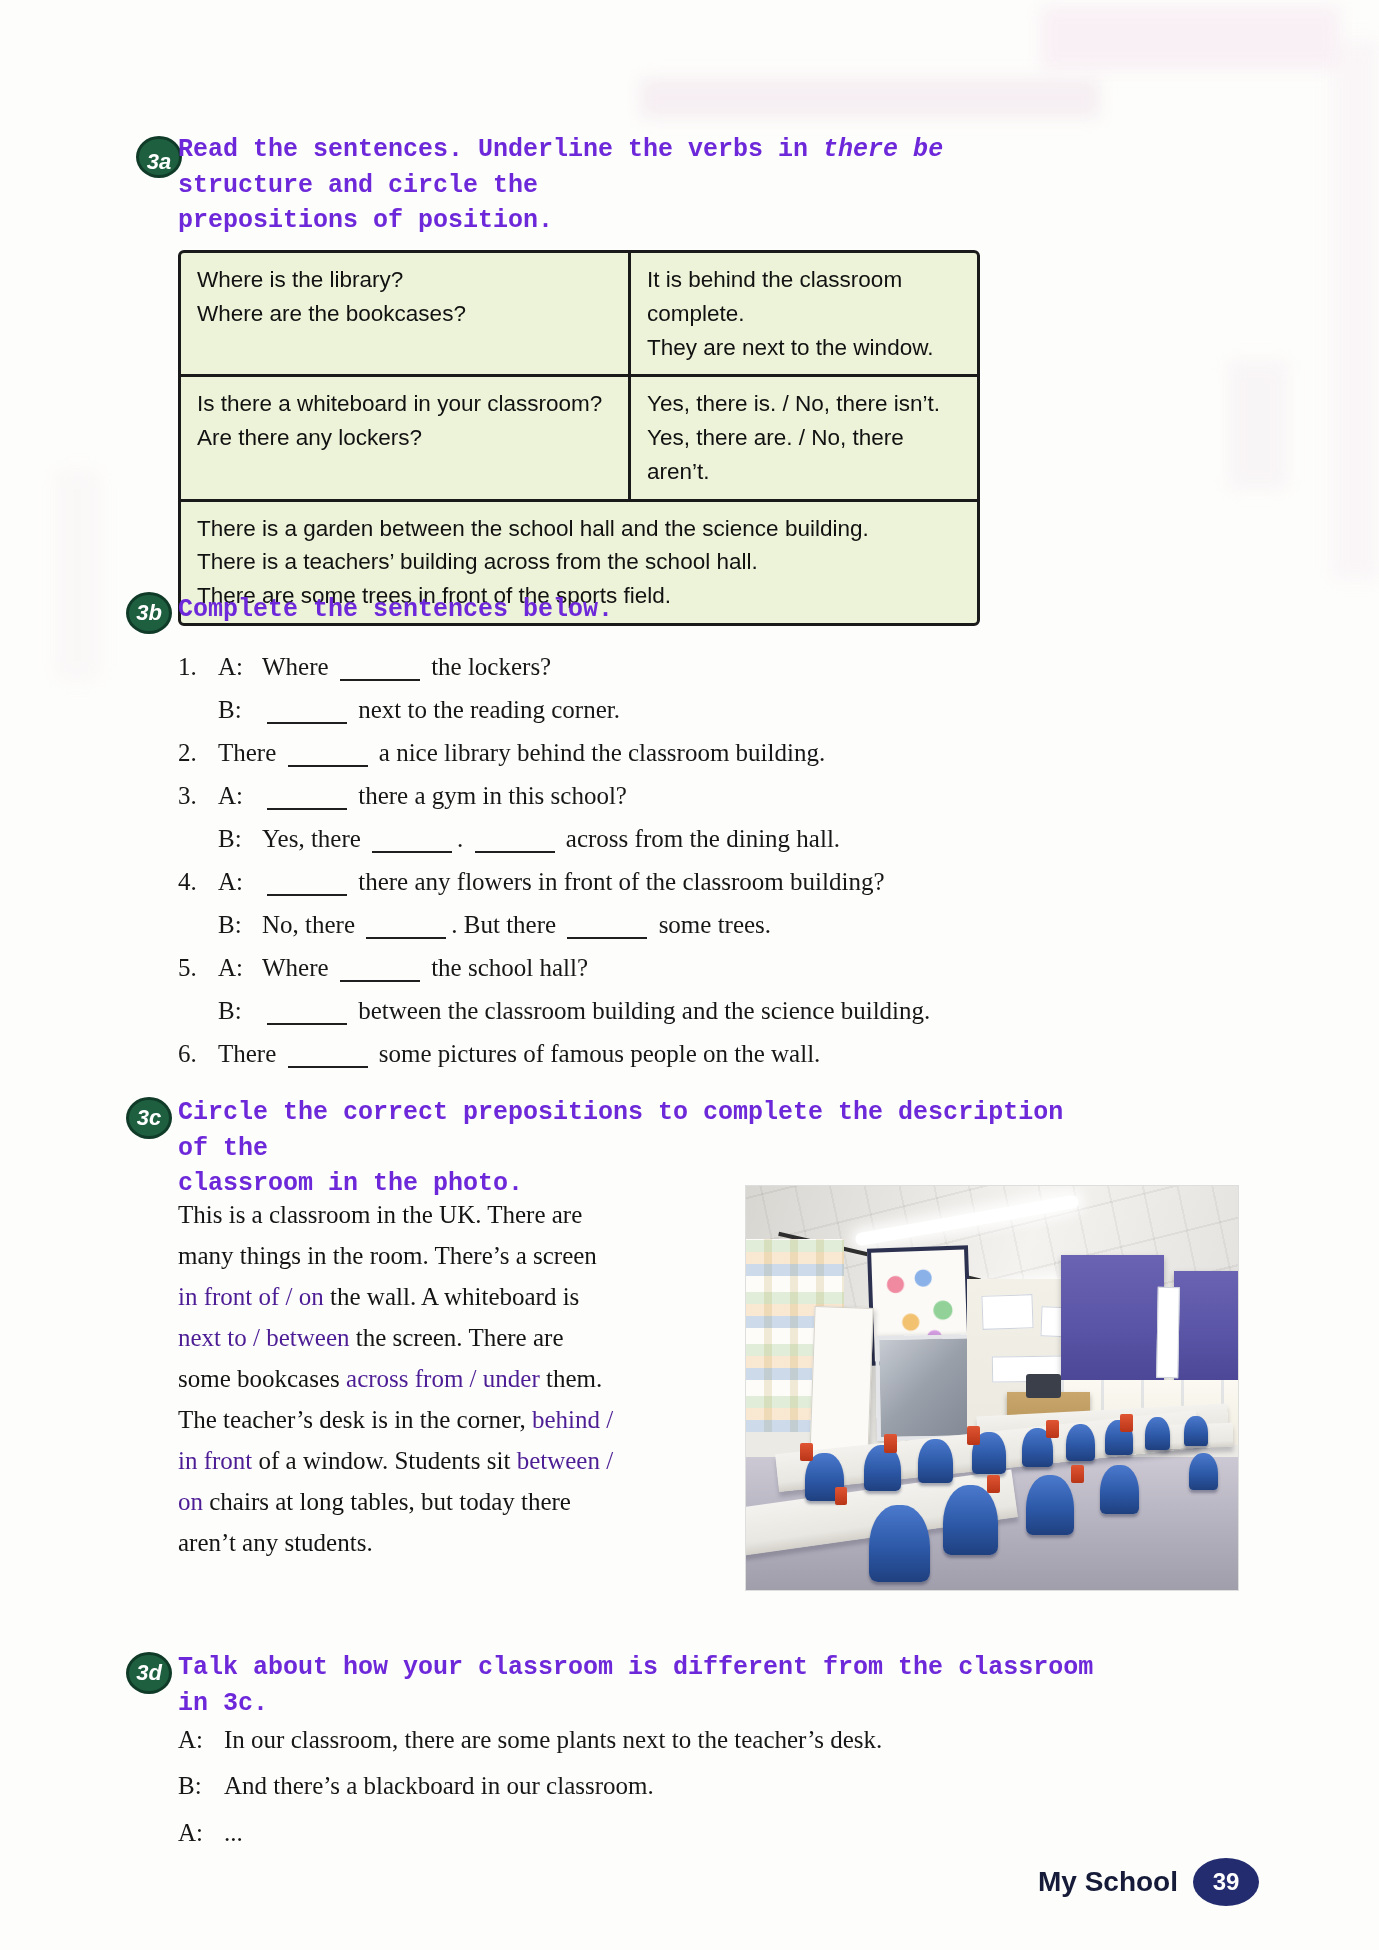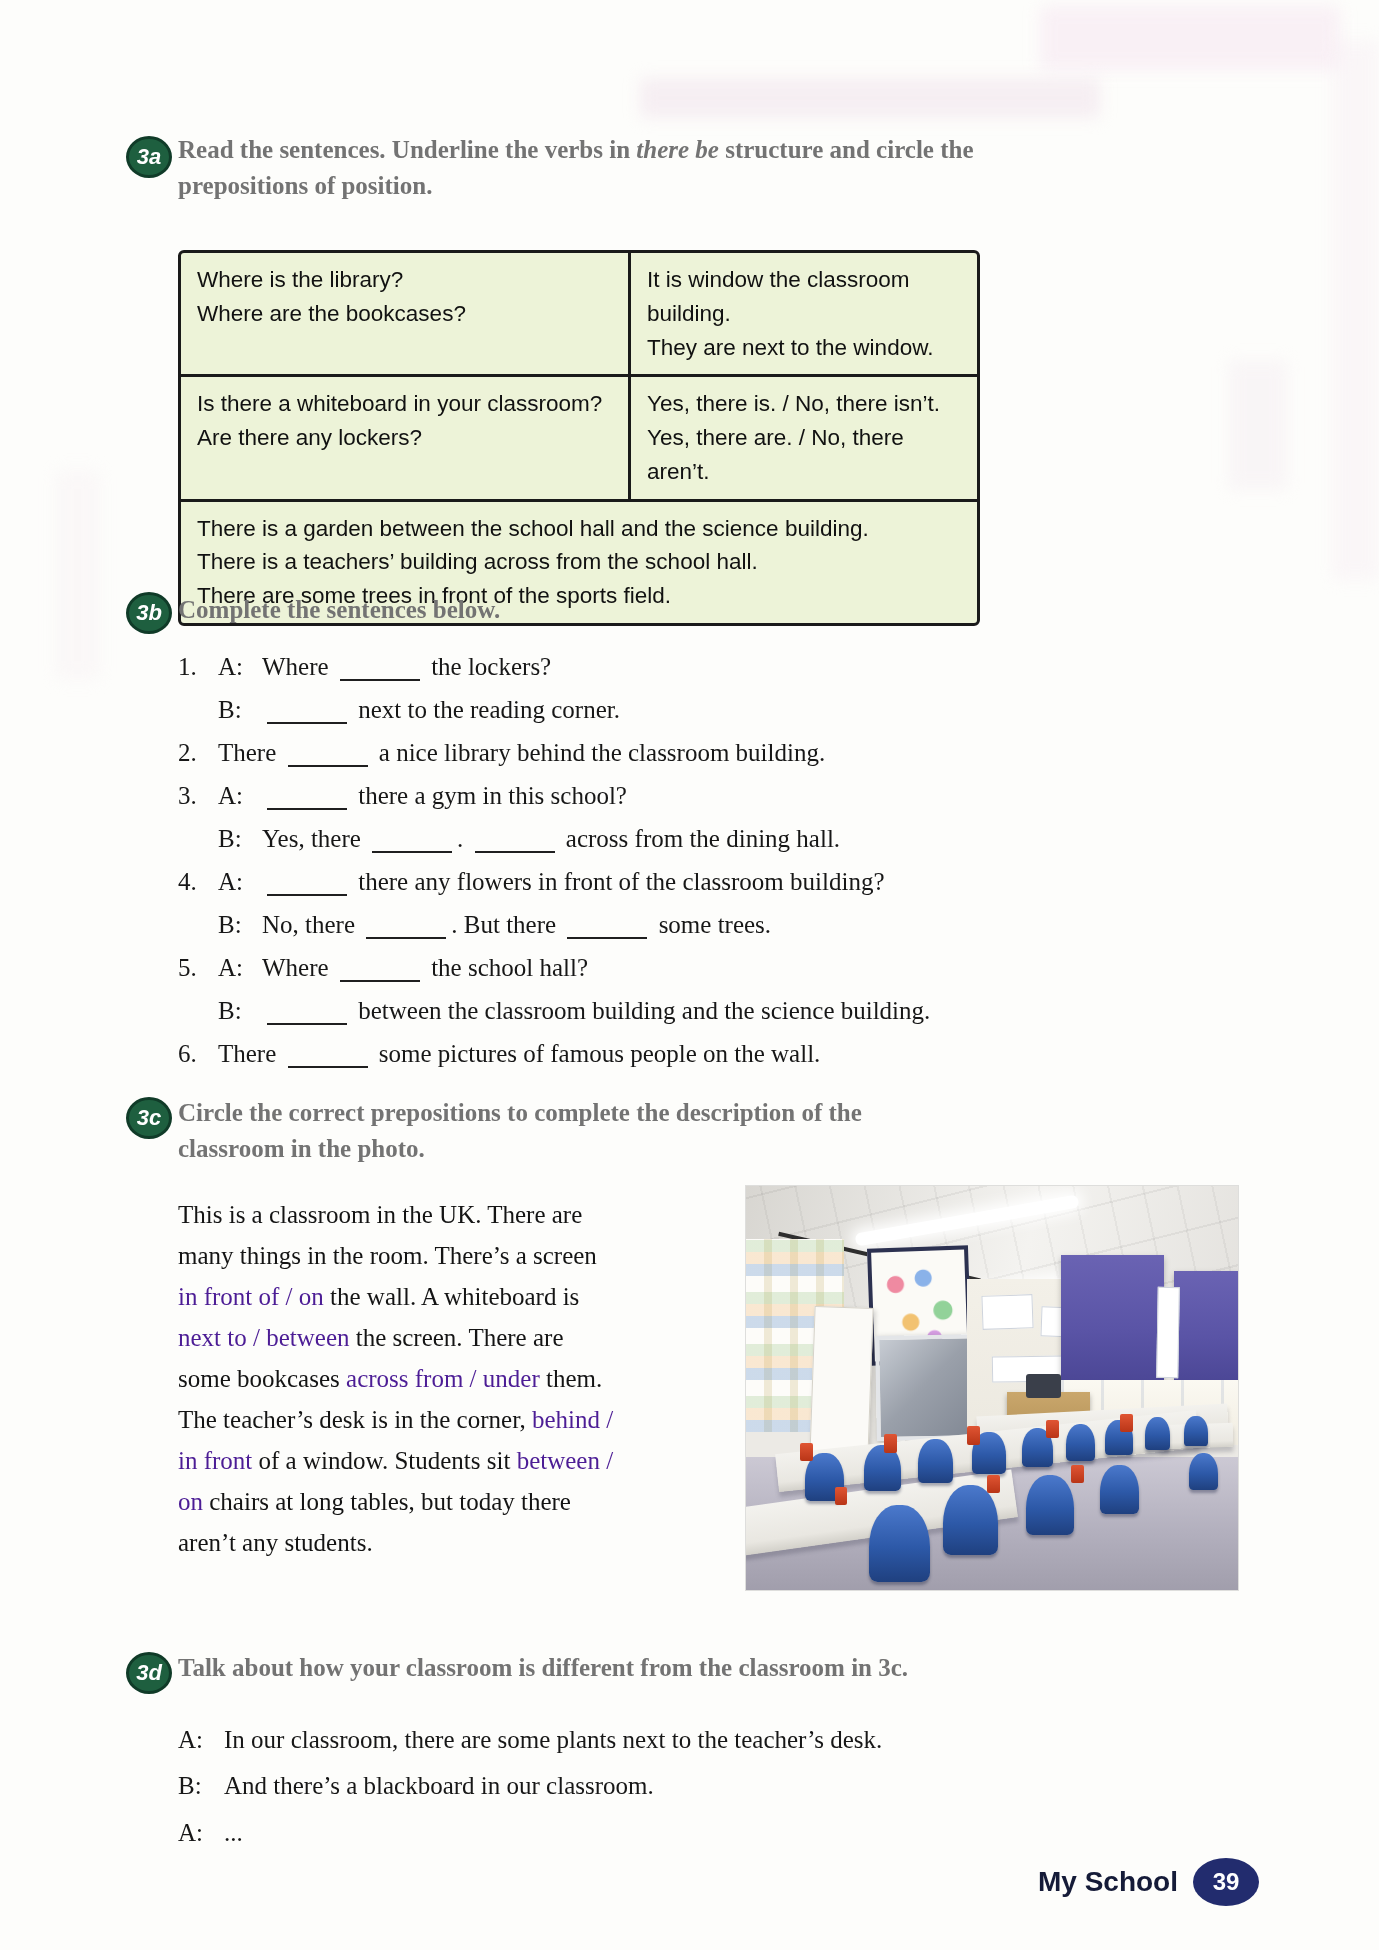--- a/index.html
+++ b/index.html
@@ -18,22 +18,22 @@
     font-family:"Liberation Sans", sans-serif; font-weight:700; font-style:italic;
     font-size:22px; box-sizing:border-box;
   }
   
   #title{
     position:absolute; left:128px; top:42px;
     font-family:"Liberation Sans", sans-serif; font-weight:700;
     font-size:40px; color:#1b5b36; letter-spacing:.5px;
   }
   .instr{
-    position:absolute; font-weight:700; font-size:25px; color:#737373;
-    line-height:1.42; font-family:Liberation Serif, serif;
+    position:absolute; font-weight:700; font-size:25px; color:#6d28d9;
+    line-height:1.42; font-family:Liberation Mono, monospace;
   }
   .instr i{font-style:italic;}
   
   .gtable{
     position:absolute; left:178px; top:250px; width:802px;
     background:#edf3d8; border:3px solid #1a1a1a; border-radius:6px;
     box-sizing:border-box; font-family:"Liberation Sans", sans-serif;
     font-size:22.5px; line-height:1.5; color:#111;
   }
   .trow{box-sizing:border-box;}
@@ -153,36 +153,36 @@
 
 <div id="page">
 
   <div class="ghost" style="left:1040px; top:6px; width:300px; height:64px; background:#f6e6f1; opacity:.55;"></div>
   <div class="ghost" style="left:640px; top:78px; width:460px; height:40px; background:#efe0ea; opacity:.5;"></div>
   <div class="ghost" style="left:1332px; top:40px; width:47px; height:540px; background:#f7eef4; opacity:.45;"></div>
   <div class="ghost" style="left:1228px; top:360px; width:60px; height:130px; background:#f3eaf0; opacity:.4;"></div>
   <div class="ghost" style="left:55px; top:470px; width:45px; height:210px; background:#f6eef2; opacity:.35;"></div>
 
 
-  <div class="badge" style="left:126px; top:136px;">
+  <div class="badge" style="left:136px; top:136px;align-items:flex-end;">
       <span>3a</span>
     </div>
   <div class="instr" style="left:178px; top:132px; width:830px;">
     <span>Read the sentences. Underline the verbs in </span><i><b><span>there be</span></b></i><span> structure and circle the</span><br>
     <span>prepositions of position.</span>
   </div>
 
   <div class="gtable">
     <div class="trow two">
       <div class="cell left">
         <div>Where is the library?</div>
         <div>Where are the bookcases?</div>
       </div>
       <div class="cell right">
-        <div>It is window the classroom building.</div>
+        <div>It is behind the classroom complete.</div>
         <div>They are next to the window.</div>
       </div>
     </div>
     <div class="trow two">
       <div class="cell left">
         <div>Is there a whiteboard in your classroom?</div>
         <div>Are there any lockers?</div>
       </div>
       <div class="cell right">
         <div>Yes, there is. / No, there isn’t.</div>

